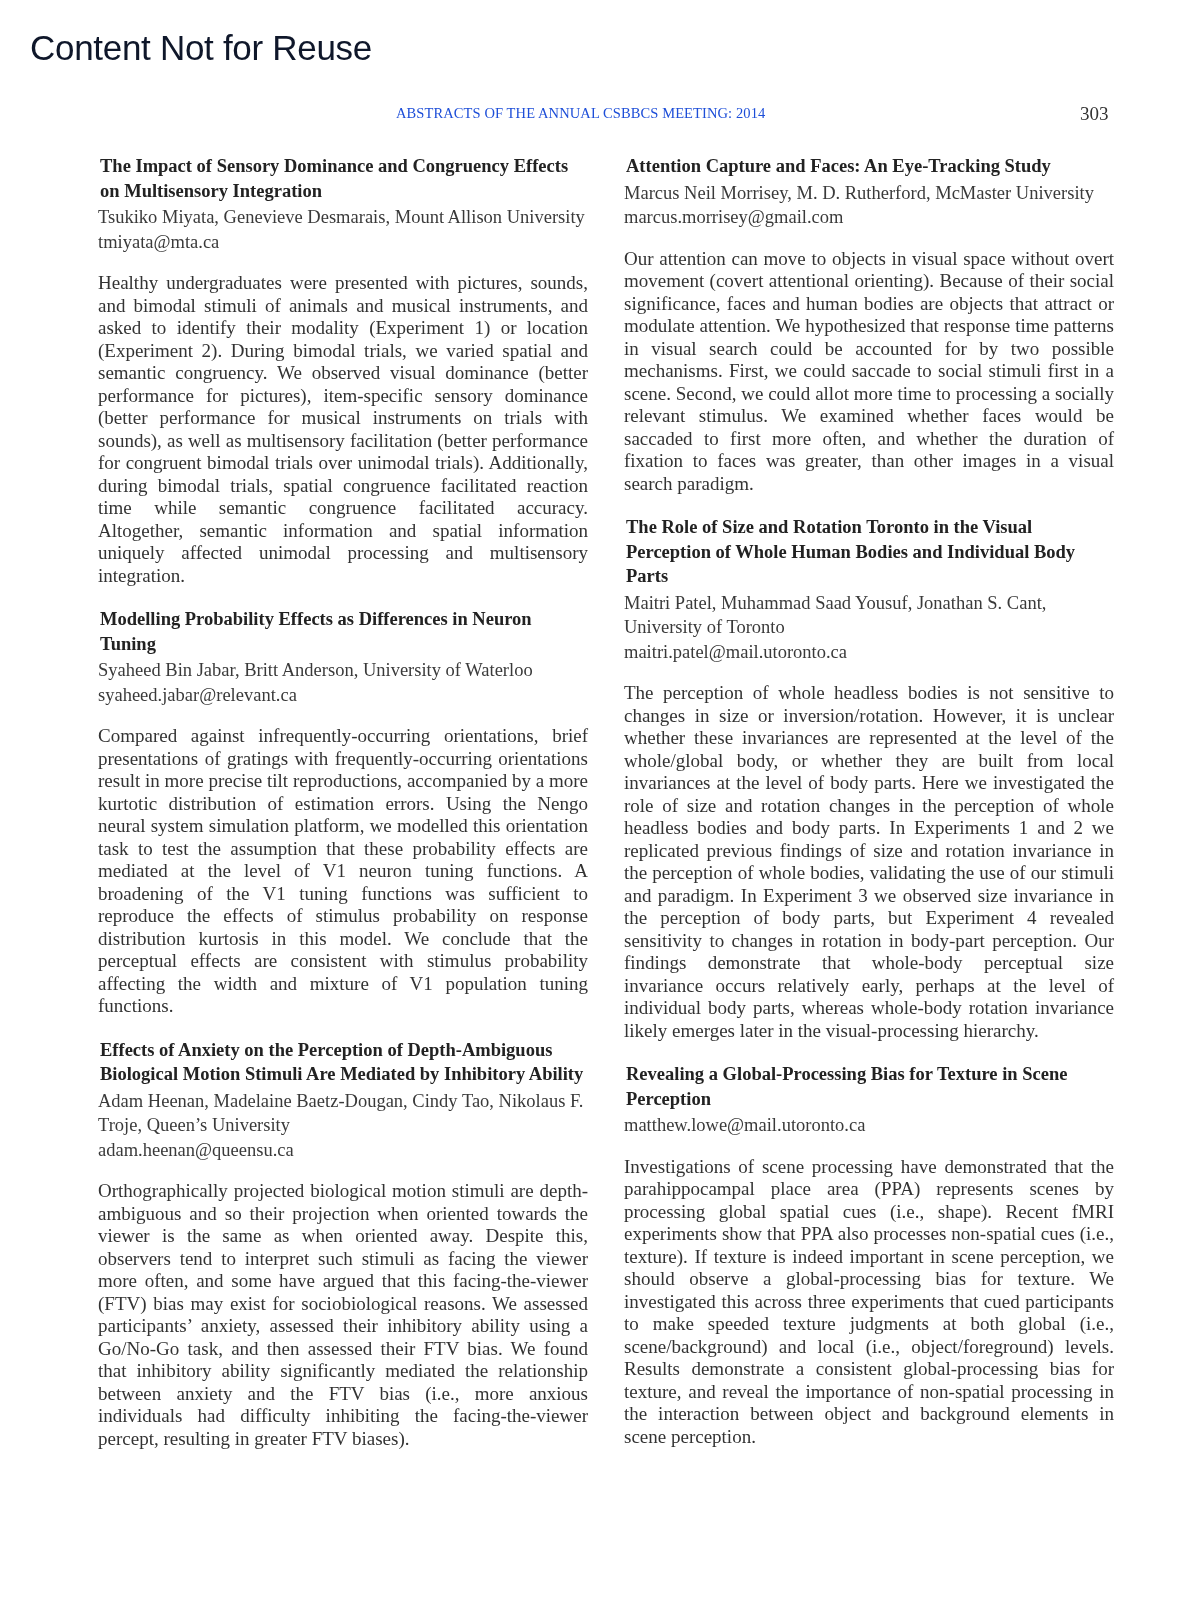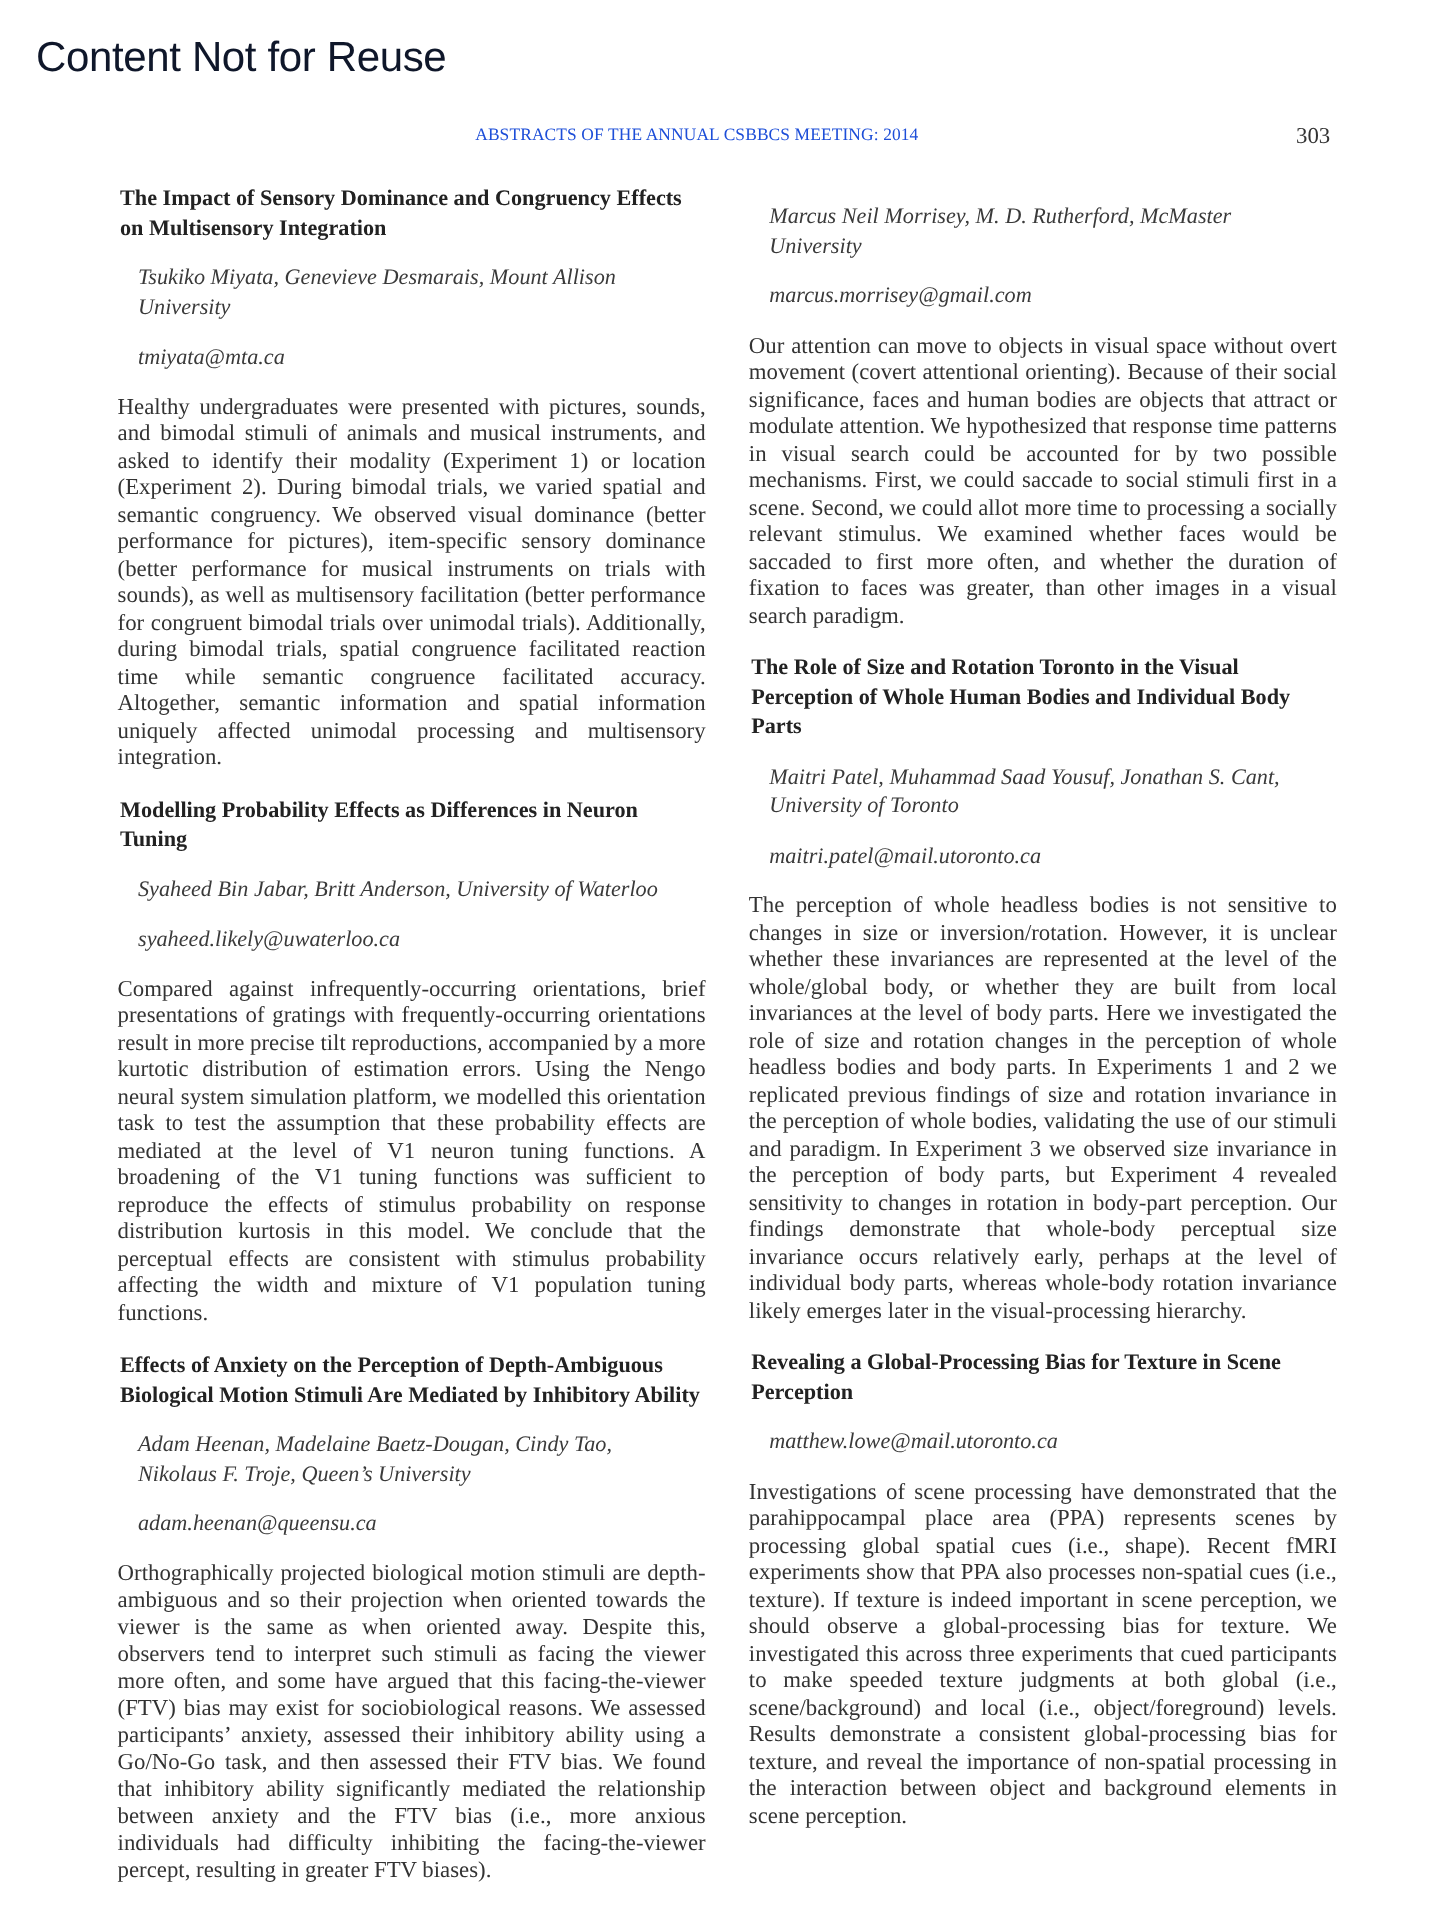--- a/index.html
+++ b/index.html
@@ -24,22 +24,22 @@
     }
     .column { position: absolute; top: 152px; width: 490px; }
     .col-left { left: 98px; }
     .col-right { left: 624px; width: 490px; }
     .abstract { margin-bottom: 20px; }
     .abstract-title {
       font-weight: bold; font-size: 18.5px; line-height: 24.5px; color: #222;
       margin: 2px;
     }
     .abstract-authors, .abstract-email {
-      font-style: italic; font-size: 18.5px; line-height: 24.5px; color: #3a3a3a;
-      margin: 17px;
+      font-size: 18.5px; line-height: 24.5px; color: #3a3a3a;
+      margin: 0;
     }
     .abstract-body {
       margin: 18px 0 0 0; font-size: 19px; line-height: 22.5px;
       text-align: justify; hyphens: auto; color: #333;
     }
   </style>
 </head>
 <body>
 
 <div class="watermark">Content Not for Reuse</div>
@@ -49,33 +49,34 @@
 <div class="column col-left">
   <div class="abstract">
     <p class="abstract-title">The Impact of Sensory Dominance and Congruency Effects on Multisensory Integration</p>
     <p class="abstract-authors">Tsukiko Miyata, Genevieve Desmarais, Mount Allison University</p>
     <p class="abstract-email">tmiyata@mta.ca</p>
     <p class="abstract-body">Healthy undergraduates were presented with pictures, sounds, and bimodal stimuli of animals and musical instruments, and asked to identify their modality (Experiment 1) or location (Experiment 2). During bimodal trials, we varied spatial and semantic congruency. We observed visual dominance (better performance for pictures), item-specific sensory dominance (better performance for musical instruments on trials with sounds), as well as multisensory facilitation (better performance for congruent bimodal trials over unimodal trials). Additionally, during bimodal trials, spatial congruence facilitated reaction time while semantic congruence facilitated accuracy. Altogether, semantic information and spatial information uniquely affected unimodal processing and multisensory integration.</p>
   </div>
   <div class="abstract">
     <p class="abstract-title">Modelling Probability Effects as Differences in Neuron Tuning</p>
     <p class="abstract-authors">Syaheed Bin Jabar, Britt Anderson, University of Waterloo</p>
-    <p class="abstract-email">syaheed.likely@uwaterloo.ca</p>
+    <p class="abstract-email">syaheed.jabar@relevant.ca</p>
     <p class="abstract-body">Compared against infrequently-occurring orientations, brief presentations of gratings with frequently-occurring orientations result in more precise tilt reproductions, accompanied by a more kurtotic distribution of estimation errors. Using the Nengo neural system simulation platform, we modelled this orientation task to test the assumption that these probability effects are mediated at the level of V1 neuron tuning functions. A broadening of the V1 tuning functions was sufficient to reproduce the effects of stimulus probability on response distribution kurtosis in this model. We conclude that the perceptual effects are consistent with stimulus probability affecting the width and mixture of V1 population tuning functions.</p>
   </div>
   <div class="abstract">
     <p class="abstract-title">Effects of Anxiety on the Perception of Depth-Ambiguous Biological Motion Stimuli Are Mediated by Inhibitory Ability</p>
     <p class="abstract-authors">Adam Heenan, Madelaine Baetz-Dougan, Cindy Tao, Nikolaus F. Troje, Queen’s University</p>
     <p class="abstract-email">adam.heenan@queensu.ca</p>
     <p class="abstract-body">Orthographically projected biological motion stimuli are depth-ambiguous and so their projection when oriented towards the viewer is the same as when oriented away. Despite this, observers tend to interpret such stimuli as facing the viewer more often, and some have argued that this facing-the-viewer (FTV) bias may exist for sociobiological reasons. We assessed participants’ anxiety, assessed their inhibitory ability using a Go/No-Go task, and then assessed their FTV bias. We found that inhibitory ability significantly mediated the relationship between anxiety and the FTV bias (i.e., more anxious individuals had difficulty inhibiting the facing-the-viewer percept, resulting in greater FTV biases).</p>
   </div>
 </div>
 
 <div class="column col-right">
   <div class="abstract">
+    <p class="abstract-title">Attention Capture and Faces: An Eye-Tracking Study</p>
     <p class="abstract-authors">Marcus Neil Morrisey, M. D. Rutherford, McMaster University</p>
     <p class="abstract-email">marcus.morrisey@gmail.com</p>
     <p class="abstract-body">Our attention can move to objects in visual space without overt movement (covert attentional orienting). Because of their social significance, faces and human bodies are objects that attract or modulate attention. We hypothesized that response time patterns in visual search could be accounted for by two possible mechanisms. First, we could saccade to social stimuli first in a scene. Second, we could allot more time to processing a socially relevant stimulus. We examined whether faces would be saccaded to first more often, and whether the duration of fixation to faces was greater, than other images in a visual search paradigm.</p>
   </div>
   <div class="abstract">
     <p class="abstract-title">The Role of Size and Rotation Toronto in the Visual Perception of Whole Human Bodies and Individual Body Parts</p>
     <p class="abstract-authors">Maitri Patel, Muhammad Saad Yousuf, Jonathan S. Cant, University of Toronto</p>
     <p class="abstract-email">maitri.patel@mail.utoronto.ca</p>
     <p class="abstract-body">The perception of whole headless bodies is not sensitive to changes in size or inversion/rotation. However, it is unclear whether these invariances are represented at the level of the whole/global body, or whether they are built from local invariances at the level of body parts. Here we investigated the role of size and rotation changes in the perception of whole headless bodies and body parts. In Experiments 1 and 2 we replicated previous findings of size and rotation invariance in the perception of whole bodies, validating the use of our stimuli and paradigm. In Experiment 3 we observed size invariance in the perception of body parts, but Experiment 4 revealed sensitivity to changes in rotation in body-part perception. Our findings demonstrate that whole-body perceptual size invariance occurs relatively early, perhaps at the level of individual body parts, whereas whole-body rotation invariance likely emerges later in the visual-processing hierarchy.</p>
   </div>

